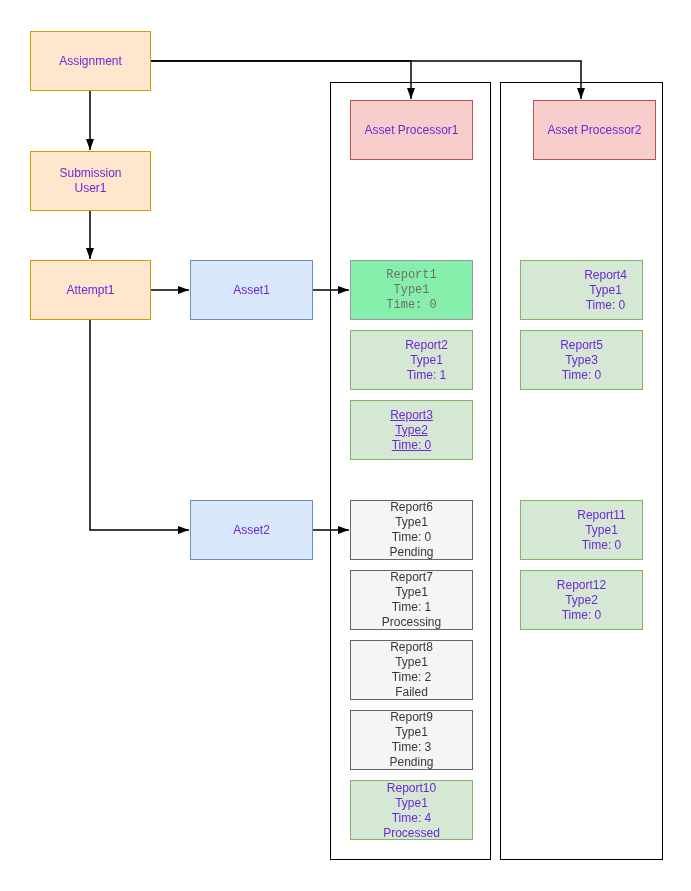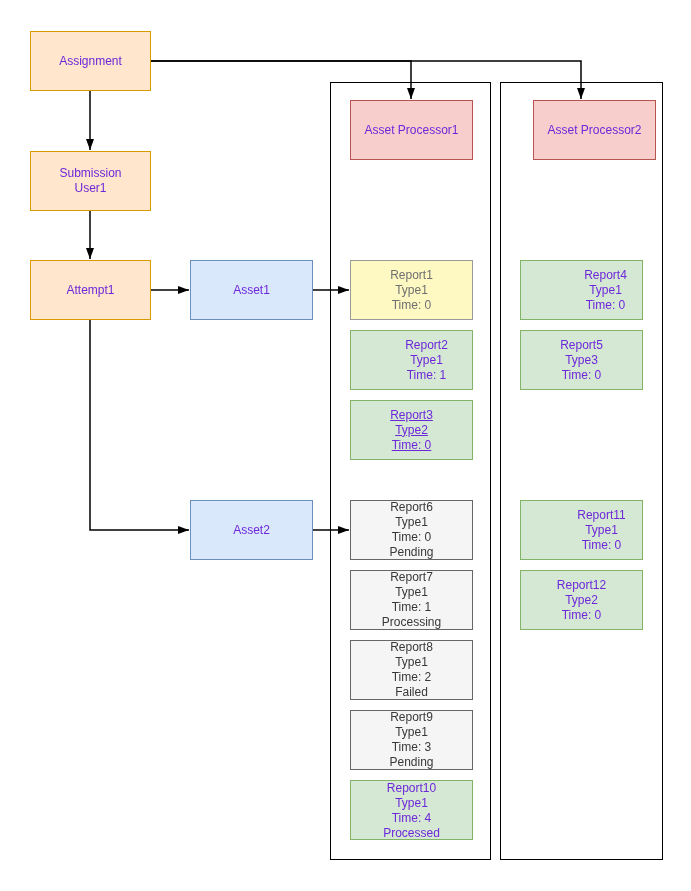--- a/index.html
+++ b/index.html
@@ -33,21 +33,21 @@
     border: 1.4px solid;
     width: 123px;
     height: 60px;
   }
   .node .line { display: block; }
   .orange { background: #ffe6cc; border-color: #d79b00; width: 121px; }
   .blue   { background: #dae8fc; border-color: #6c8ebf; }
   .pink   { background: #f8cecc; border-color: #b85450; }
   .green  { background: #d5e8d4; border-color: #82b366; }
   .gray   { background: #f5f5f5; border-color: #666666; color: #383838; }
-  .gray.dim { background: #fef9c3; border-color: #9a9a9a; color: #6f6f6f; }
+  .gray.dim { background: #86efac; border-color: #9a9a9a; color: #6f6f6f; font-family: Liberation Mono, monospace; }
 </style>
 </head>
 <body>
 
 <div id="canvas">
 
   <div class="lane" style="left:330px; top:82px; width:161px; height:778px;"></div>
   <div class="lane" style="left:500px; top:82px; width:163px; height:778px;"></div>
 
   <svg id="arrows" width="691" height="891">

